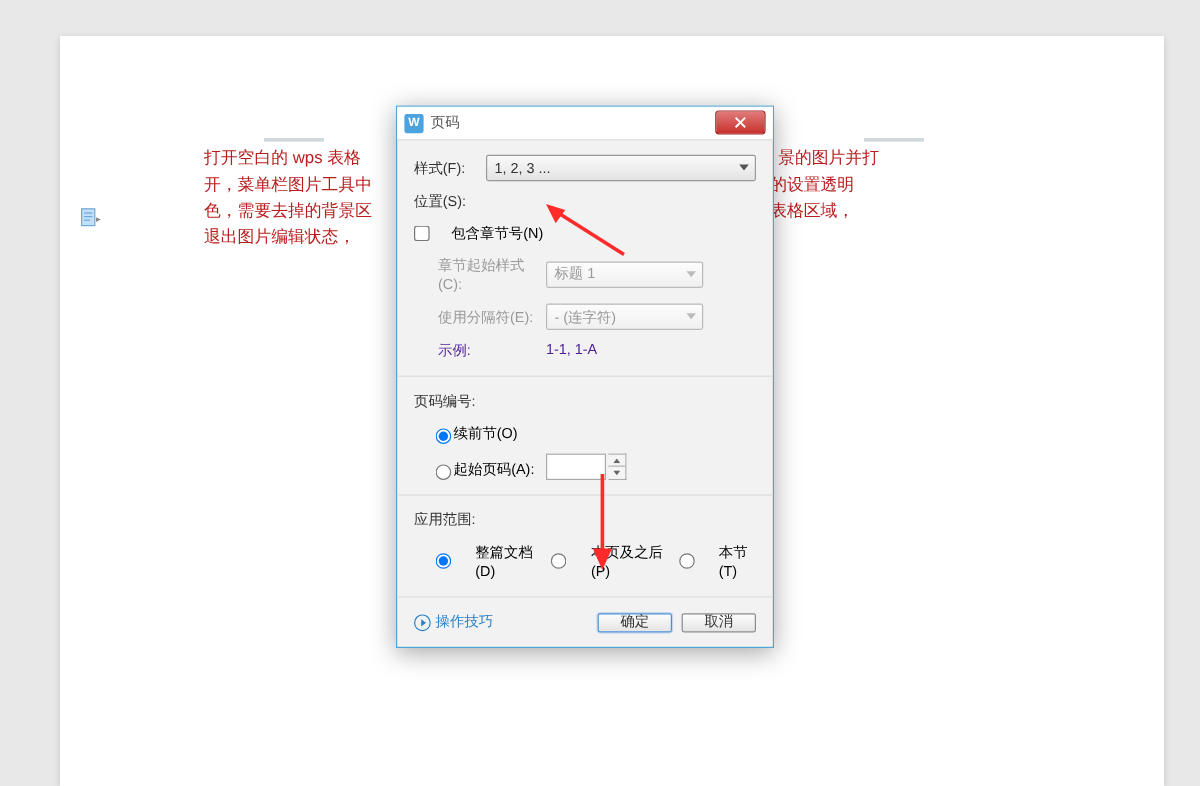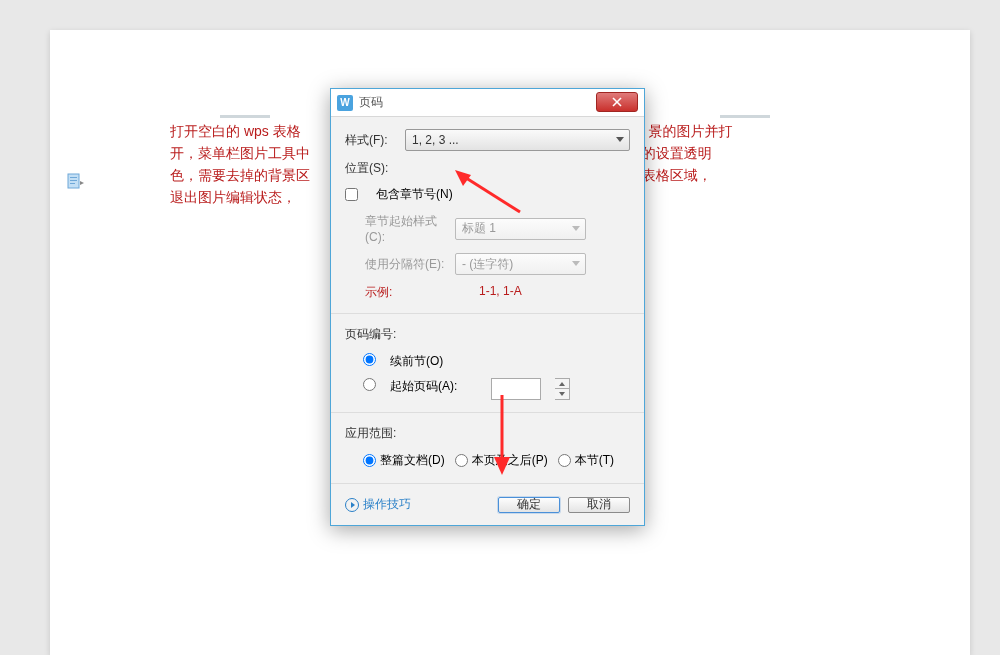--- a/index.html
+++ b/index.html
@@ -101,27 +101,27 @@
       position:absolute; right:5px; top:7px;
       border-left:4px solid transparent;
       border-right:4px solid transparent;
       border-top:5px solid #555;
     }
     .combo.dis .caret{ border-top-color:#bbb;}
     .section-sep { border-top:1px solid #ddd; margin:12px -14px; }
     .indent { padding-left: 20px;}
     .indent .row label.lbl { width: 90px; color:#999;}
     .indent .row .combo { width: 131px; flex:none;}
-    .example-row { padding-left:20px; color:#b91c1c; display:flex; margin-top:4px;gap:24px;}
+    .example-row { padding-left:20px; color:#4c1d95; display:flex; margin-top:4px;}
     .example-row .lbl { width:90px;}
     .group-title { color:#333; margin-bottom:10px;}
-    .radio-line { display:flex; align-items:flex-start; gap:14px; margin-bottom:8px; padding-left:18px;}
+    .radio-line { display:flex; align-items:flex-end; gap:2px; margin-bottom:8px; padding-left:18px;}
     .radio-line input[type=radio]{ margin:0;}
     .inline-radios { display:flex; align-items:center; gap:10px; padding-left:18px;}
-    .inline-radios label{ display:flex; align-items:center; gap:4px;}
+    .inline-radios label{ display:flex; align-items:center; gap:20px;}
     .num-input{
       width:50px; height:22px; border:1px solid #aaa; background:#fff; padding:0 4px;
     }
     .spinner{ display:inline-flex; flex-direction:column; border:1px solid #aaa; border-left:none; height:22px;}
     .spinner div{ width:14px; height:10px; display:flex; align-items:center; justify-content:center; background:#f4f4f4;}
     .spinner div:first-child{border-bottom:1px solid #aaa;}
     .spinner svg{display:block;}
     .footer{
       border-top:1px solid #ddd;
       margin: 14px -14px -14px -14px;

